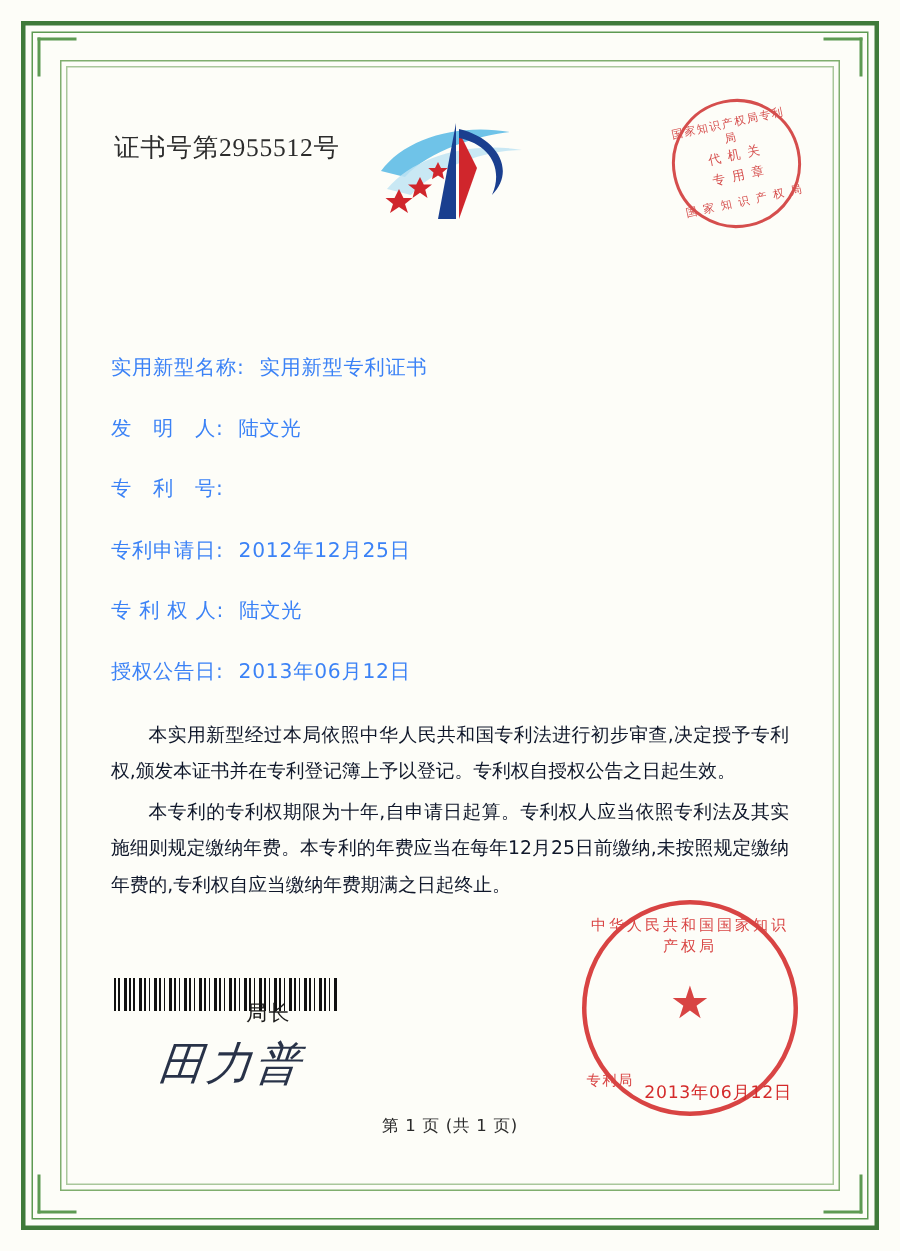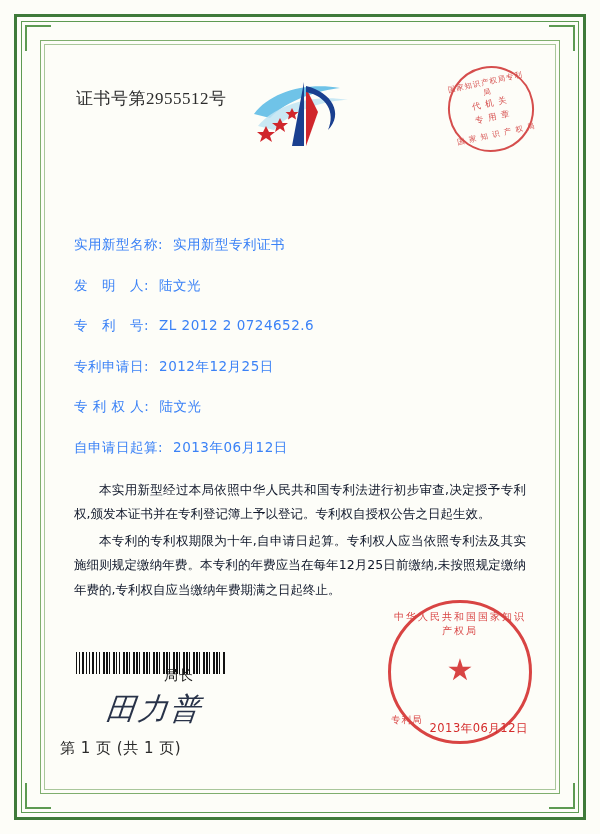--- a/index.html
+++ b/index.html
@@ -274,21 +274,22 @@
     font-size: 11.5px;
     color: #d42b2b;
     letter-spacing: 0.5px;
   }
 
   .footer {
     position: absolute;
     left: 0;
     right: 0;
     bottom: 20px;
-    font-size: 15px;
+    text-align: center;
+    font-size: 11px;
     color: #2a2a2a;
     letter-spacing: 0.5px;
   }
 </style>
 </head>
 <body>
 
 <div class="page">
 
   <div class="frame-outer"></div>
@@ -330,32 +331,31 @@
       <div class="field-row">
         <span class="field-label">实用新型名称:</span>
         <span class="field-value">实用新型专利证书</span>
       </div>
       <div class="field-row">
         <span class="field-label">发　明　人:</span>
         <span class="field-value">陆文光</span>
       </div>
       <div class="field-row">
         <span class="field-label">专　利　号:</span>
-        <span class="field-value">ZL 2012 2 0724652.6</span>
       </div>
       <div class="field-row">
         <span class="field-label">专利申请日:</span>
         <span class="field-value">2012年12月25日</span>
       </div>
       <div class="field-row">
         <span class="field-label">专 利 权 人:</span>
         <span class="field-value">陆文光</span>
       </div>
       <div class="field-row">
-        <span class="field-label">自申请日起算:</span>
+        <span class="field-label">授权公告日:</span>
         <span class="field-value">2013年06月12日</span>
       </div>
     </div>
 
     <div class="paras">
       <p class="para">本实用新型经过本局依照中华人民共和国专利法进行初步审查,决定授予专利权,颁发本证书并在专利登记簿上予以登记。专利权自授权公告之日起生效。</p>
       <p class="para">本专利的专利权期限为十年,自申请日起算。专利权人应当依照专利法及其实施细则规定缴纳年费。本专利的年费应当在每年12月25日前缴纳,未按照规定缴纳年费的,专利权自应当缴纳年费期满之日起终止。</p>
     </div>
 
     <div class="barcode"></div>

